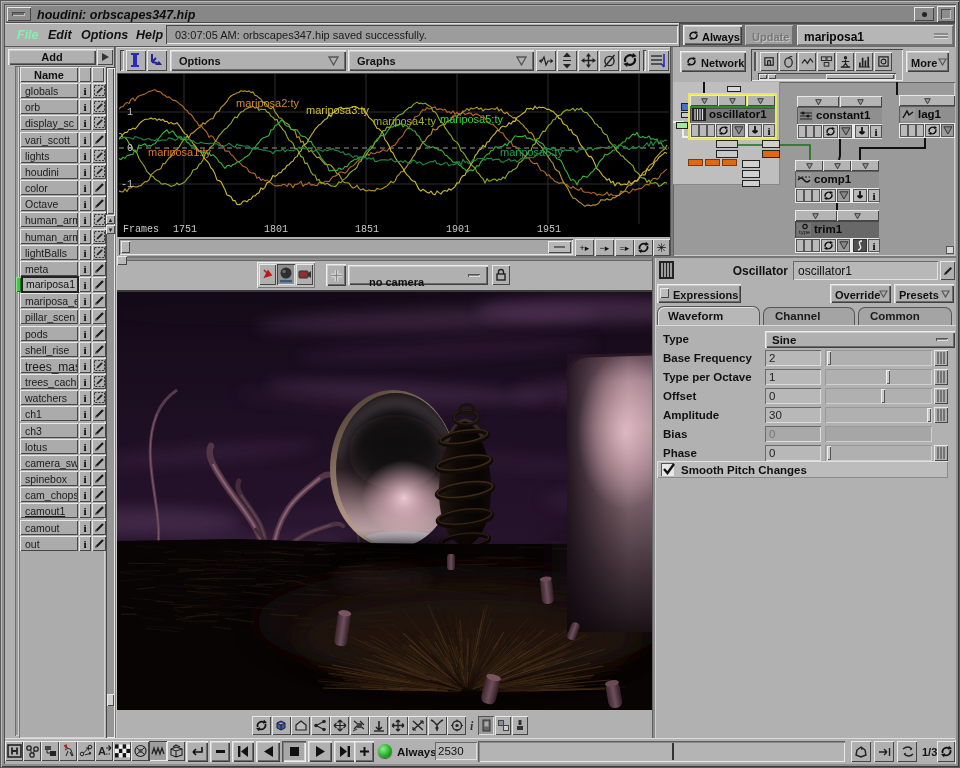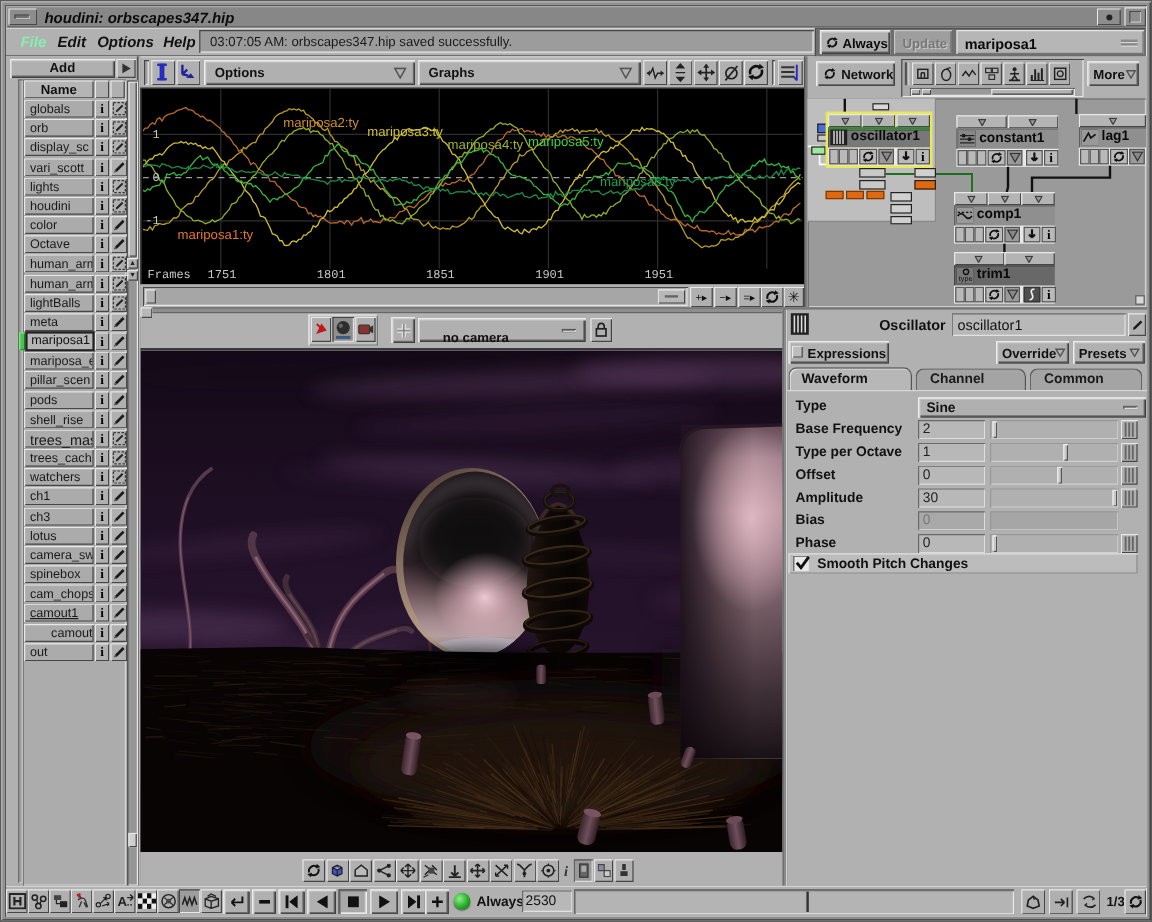--- a/index.html
+++ b/index.html
@@ -356,21 +356,21 @@
 <div class="a r ct" style="left:79px;top:503px;width:12px;height:15px;font-size:11px;">
     <b style="font-family:'Liberation Serif',serif;">i</b>
   </div>
 <div class="a r ct" style="left:92px;top:503px;width:14px;height:15px;">
     <svg width="13" height="13" viewBox="0 0 13 13">
       <path d="M2.2 10.8 L3 8.4 L9.2 2.2 L10.8 3.8 L4.6 10 Z" fill="#1a1a1a"></path>
       <path d="M2.2 10.8 L3 8.4 L4.6 10 Z" fill="#555"></path>
     </svg>
   </div>
 <div class="a r" style="left:20px;top:520px;width:58px;height:15px;background:#ababab;"></div>
-<div class="a" style="left:25px;top:522px;font-size:10.5px;color:#1a1a1a;white-space:nowrap;overflow:hidden;width:52px;text-align:right;">camout</div>
+<div class="a" style="left:25px;top:522px;font-size:10.5px;color:#1a1a1a;white-space:nowrap;overflow:hidden;width:52px;">camout</div>
 <div class="a r ct" style="left:79px;top:520px;width:12px;height:15px;font-size:11px;">
     <b style="font-family:'Liberation Serif',serif;">i</b>
   </div>
 <div class="a r ct" style="left:92px;top:520px;width:14px;height:15px;">
     <svg width="13" height="13" viewBox="0 0 13 13">
       <path d="M2.2 10.8 L3 8.4 L9.2 2.2 L10.8 3.8 L4.6 10 Z" fill="#1a1a1a"></path>
       <path d="M2.2 10.8 L3 8.4 L4.6 10 Z" fill="#555"></path>
     </svg>
   </div>
 <div class="a r" style="left:20px;top:536px;width:58px;height:15px;background:#ababab;"></div>
@@ -468,21 +468,21 @@
 <text x="54" y="158" font-size="10" fill="#c8c8c8" font-family="Liberation Mono,monospace">1751</text>
     <text x="145" y="158" font-size="10" fill="#c8c8c8" font-family="Liberation Mono,monospace">1801</text>
     <text x="236" y="158" font-size="10" fill="#c8c8c8" font-family="Liberation Mono,monospace">1851</text>
     <text x="327" y="158" font-size="10" fill="#c8c8c8" font-family="Liberation Mono,monospace">1901</text>
     <text x="418" y="158" font-size="10" fill="#c8c8c8" font-family="Liberation Mono,monospace">1951</text>
 <text x="4" y="158" font-size="10" fill="#c8c8c8" font-family="Liberation Mono,monospace">Frames</text>
 <text x="8" y="41" font-size="10" fill="#c8c8c8" font-family="Liberation Mono,monospace">1</text>
 <text x="8" y="77" font-size="10" fill="#c8c8c8" font-family="Liberation Mono,monospace">0</text>
 <text x="2" y="113" font-size="10" fill="#c8c8c8" font-family="Liberation Mono,monospace">-1</text>
 </svg>
-<div class="a" style="left:148px;top:146px;font-size:11px;color:#e07828;margin-top:44px;">mariposa1:ty</div>
+<div class="a" style="left:148px;top:146px;font-size:11px;color:#e07828;">mariposa1:ty</div>
 <div class="a" style="left:236px;top:97px;font-size:11px;color:#d09028;">mariposa2:ty</div>
 <div class="a" style="left:306px;top:104px;font-size:11px;color:#d2c232;">mariposa3:ty</div>
 <div class="a" style="left:373px;top:115px;font-size:11px;color:#a0b428;">mariposa4:ty</div>
 <div class="a" style="left:440px;top:113px;font-size:11px;color:#3ed43e;">mariposa5:ty</div>
 <div class="a" style="left:500px;top:146px;font-size:11px;color:#20a050;">mariposa6:ty</div>
 
 <div class="a" style="left:117px;top:237px;width:553px;height:20px;background:#b1b1b1;box-shadow:inset 0 -1px 0 #666;"></div>
 <div class="a s" style="left:119px;top:239px;width:454px;height:16px;background:#a6a6a6;"></div>
 <div class="a r" style="left:121px;top:241px;width:9px;height:12px;background:#b4b4b4;"></div>
 <div class="a r" style="left:548px;top:241px;width:23px;height:12px;background:#b8b8b8;"></div>

